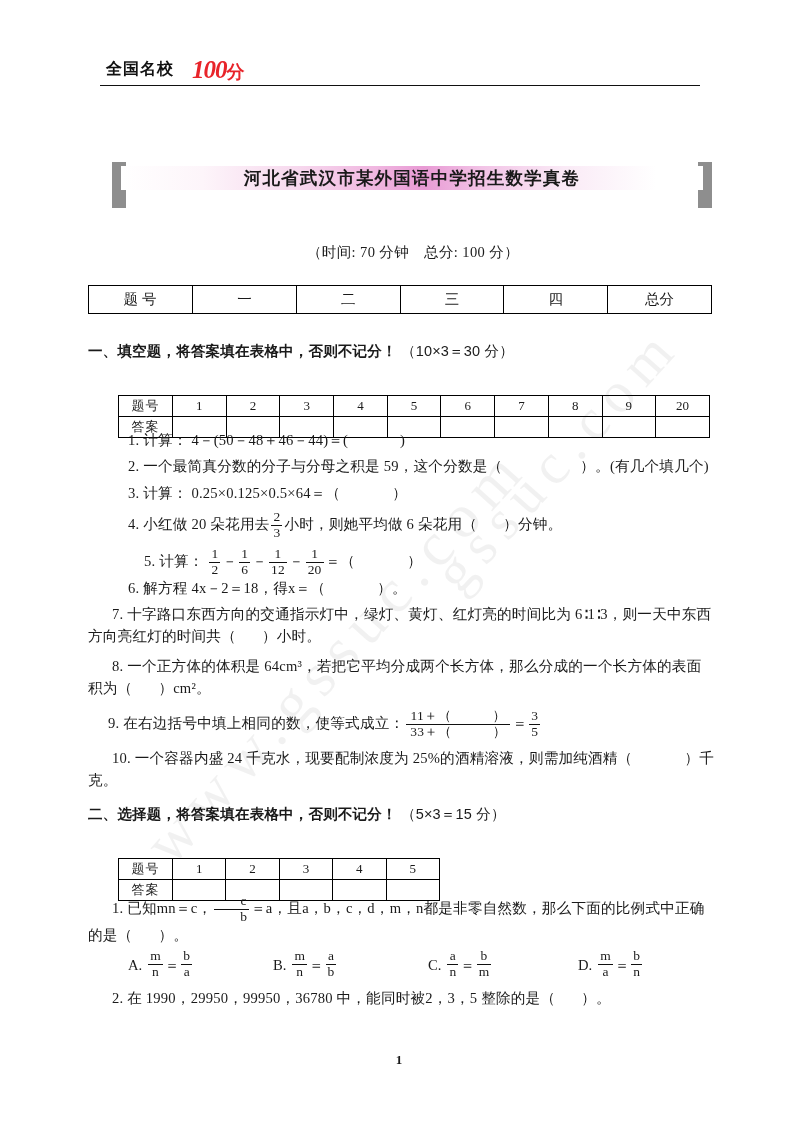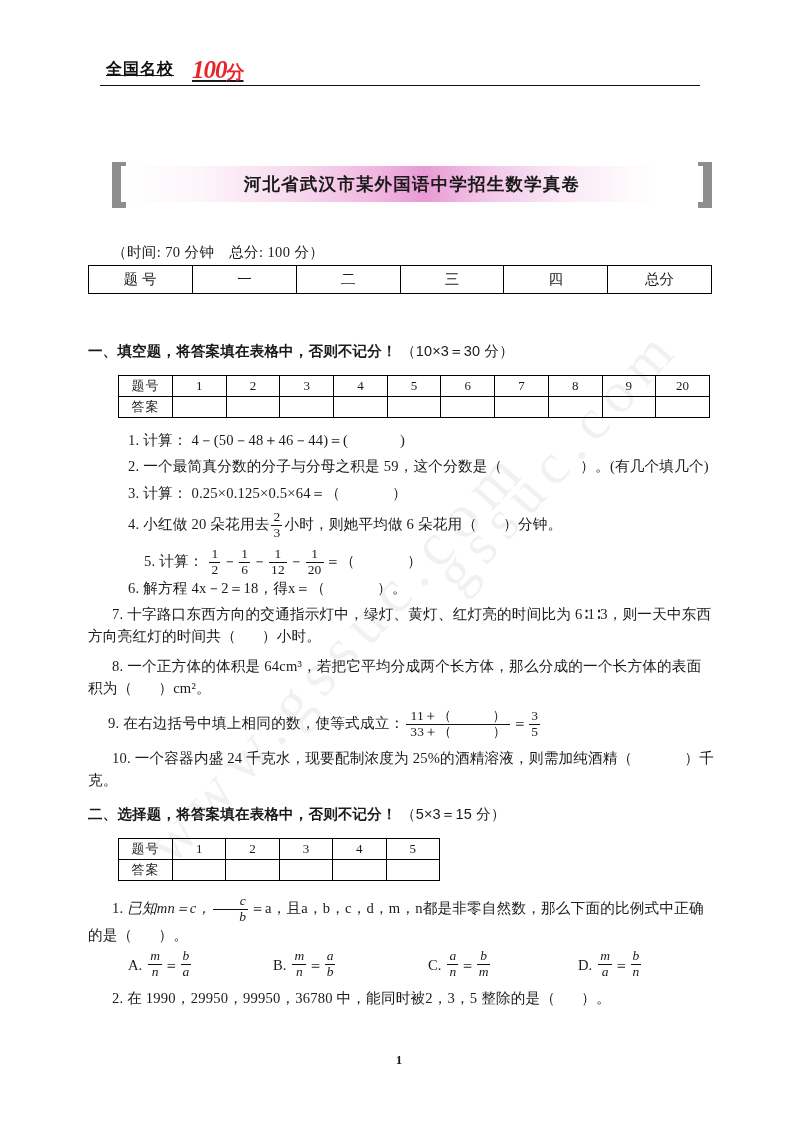--- a/index.html
+++ b/index.html
@@ -43,21 +43,20 @@
     left: 100px;
     top: 55px;
     width: 600px;
   }
   .header-row {
     display: flex;
     align-items: flex-end;
     gap: 18px;
     padding-left: 6px;
     padding-bottom: 3px;
-    text-decoration: underline;
   }
   .brand-cn {
     font-family: "Liberation Sans", sans-serif;
     font-weight: bold;
     font-size: 16px;
     letter-spacing: 1px;
     color: #111;
   }
   .brand-score {
     font-family: "Liberation Serif", serif;
@@ -98,21 +97,21 @@
   }
   .banner-shadow-right {
     position: absolute;
     right: 0; top: 0;
     width: 14px; height: 46px;
     background: #8e8e8e;
   }
   .banner-main {
     position: absolute;
     left: 9px; top: 4px;
-    width: 582px; height: 36px;
+    width: 582px; height: 24px;
     background: linear-gradient(to right,
       #ffffff 0%,
       #fdf5fa 14%,
       #f7d9ee 30%,
       #f0b6e0 44%,
       #e89ad4 52%,
       #f2c3e6 62%,
       #faeaf6 76%,
       #ffffff 92%,
       #ffffff 100%);
@@ -127,29 +126,30 @@
     color: #1a1a1a;
     letter-spacing: 1.2px;
   }
 
   
   .time-line {
     position: absolute;
     left: 112px;
     top: 243px;
     width: 602px;
-    text-align: left;
+    text-align: center;
     font-size: 14.5px;
     letter-spacing: 0.4px;
   }
 
   
   table {
     border-collapse: collapse;
     table-layout: fixed;
+    margin-top: 20px;
   }
   table td {
     border: 1.1px solid #000;
     text-align: center;
     vertical-align: middle;
     font-size: 14px;
   }
   .score-table {
     position: absolute;
     left: 88px;
@@ -215,21 +215,21 @@
     font-size: 12.5px;
     line-height: 1.08;
     margin: 0 2px;
     position: relative;
     top: -1px;
   }
   .frac .numer { display: block; padding: 0 2px; }
   .frac .denom { display: block; padding: 0 2px; border-top: 1.1px solid #111; }
   .frac.big { font-size: 13.5px; }
   .frac.wide .numer, .frac.wide .denom { padding: 0 4px; white-space: nowrap; }
-  .italic { font-style: italic; }
+  .italic { }
 
   .opts {
     position: absolute;
     left: 128px;
     width: 600px;
     display: flex;
     font-size: 14.6px;
   }
   .opt { display: flex; align-items: center; }
   .opt .lab { margin-right: 4px; }

